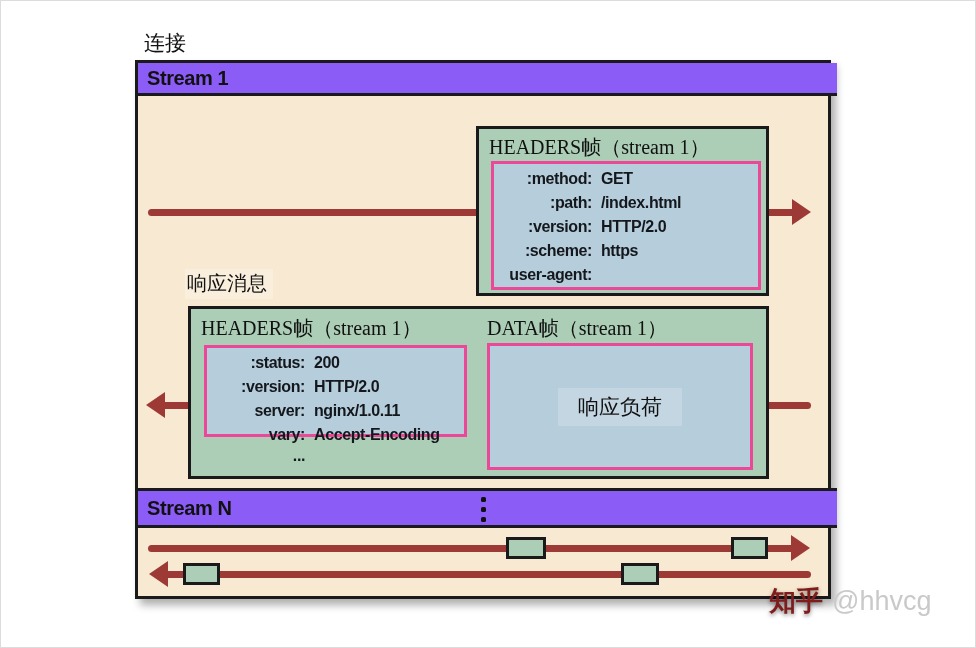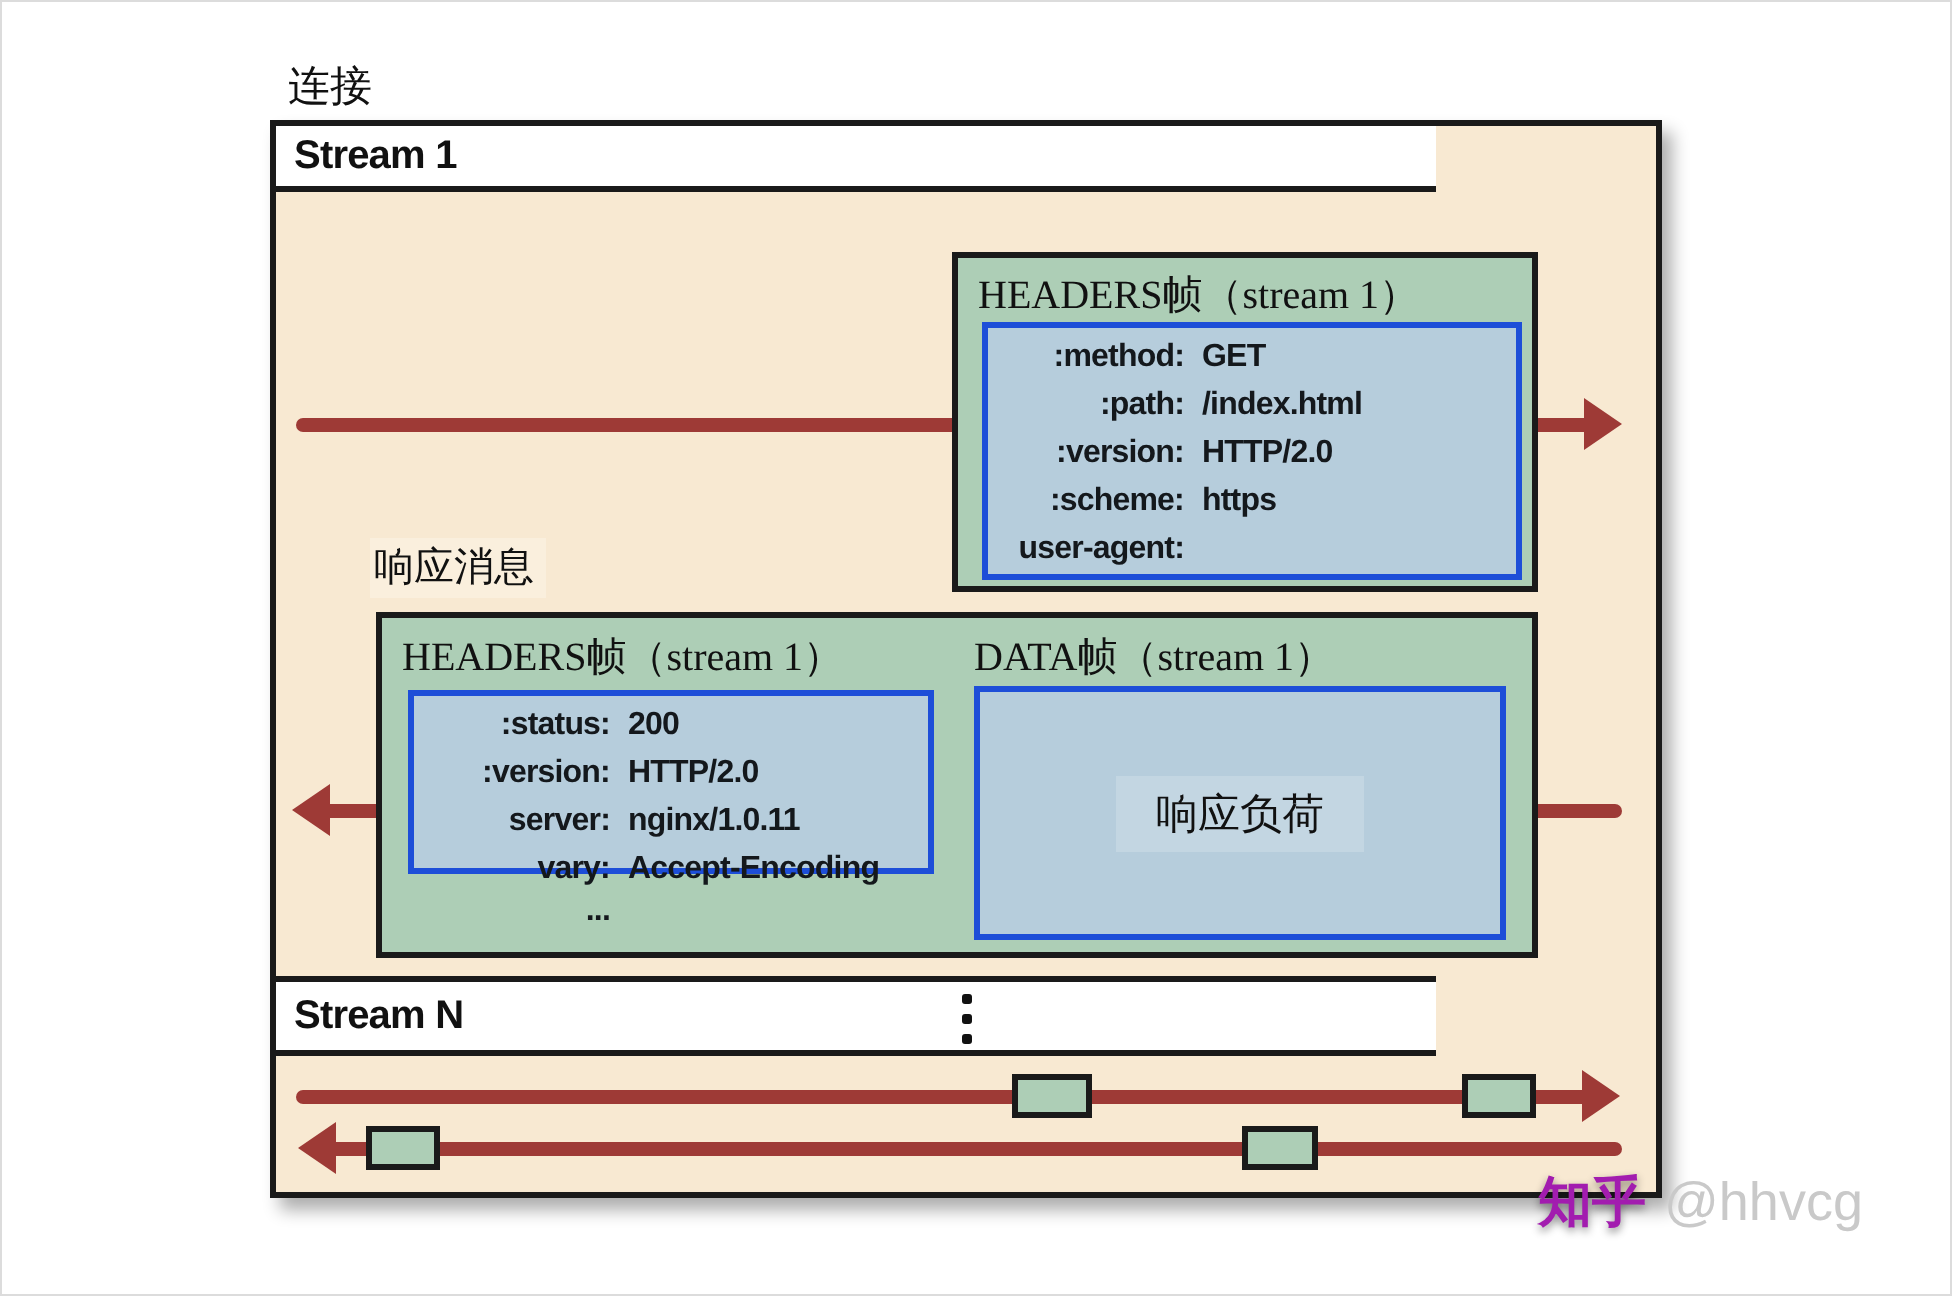--- a/index.html
+++ b/index.html
@@ -17,21 +17,21 @@
   }
 
   .outer-box {
     position:absolute; left:134px; top:59px; width:696px; height:539px;
     border:3px solid #1a1a1a; background:#f8e9d2;
     box-shadow:5px 6px 8px rgba(0,0,0,0.32);
   }
   .outer-content { position:absolute; inset:0; }
 
   .stream-bar {
-    position:absolute; left:0; width:580px; background:#ffffff;
+    position:absolute; left:0; width:699px; background:#8b5cf6;
     display:flex; align-items:center; padding-left:9px;
   }
   .bar1 { top:0; height:33px; border-bottom:3px solid #1a1a1a; }
   .barN { top:425px; height:40px; border-top:3px solid #1a1a1a; border-bottom:3px solid #1a1a1a; }
   .stream-bar .stream-label { font-size:20px; color:#111; }
 
   .main-area   { position:absolute; left:0; top:33px;  width:690px; height:392px; background:#f8e9d2; }
   .bottom-area { position:absolute; left:0; top:465px; width:690px; height:68px;  background:#f8e9d2; }
 
   .hline { position:absolute; height:7px; background:#9e3a36; }
@@ -48,21 +48,21 @@
     position:absolute; font-size:20px; color:#111;
     background:#faefdd; padding:1px 6px 2px 2px;
   }
 
   .frame-box {
     position:absolute; background:#adceb6; border:3px solid #1a1a1a;
   }
   .frame-title { position:absolute; font-size:20px; color:#111; white-space:nowrap; }
 
   .blue-box {
-    position:absolute; background:#b6cddc; border:3px solid #1d4ed8;
+    position:absolute; background:#b6cddc; border:3px solid #ec4899;
     padding-top:3px;
   }
   .kv { display:flex; font-size:16px; line-height:24px; color:#14181c; }
   .kv .k { width:98px; text-align:right; }
   .kv .v { margin-left:9px; }
   .kv.ellipsis-row { line-height:18px; }
 
   .payload-box { display:flex; align-items:center; justify-content:center; width:100%; height:100%; }
   .payload-patch { background:#c3d6e2; padding:5px 20px; font-size:21px; color:#111; }
 
@@ -75,21 +75,21 @@
   .chip {
     position:absolute; width:40px; height:22px;
     background:#adceb6; border:3px solid #1a1a1a;
   }
 
   .watermark {
     position:absolute; left:768px; top:582px;
     display:flex; align-items:baseline; gap:9px; font-size:27px;
   }
   .watermark .brand {
-    color:#a21caf; font-weight:700;
+    color:#7f1d1d; font-weight:700;
     text-shadow:0 2px 4px rgba(0,0,0,0.45);
     font-family:Liberation Serif, serif;
   }
   .watermark .handle { color:#c9c9c9; font-weight:400; }
 </style>
 </head>
 <body>
 
 <div class="screen">
 

